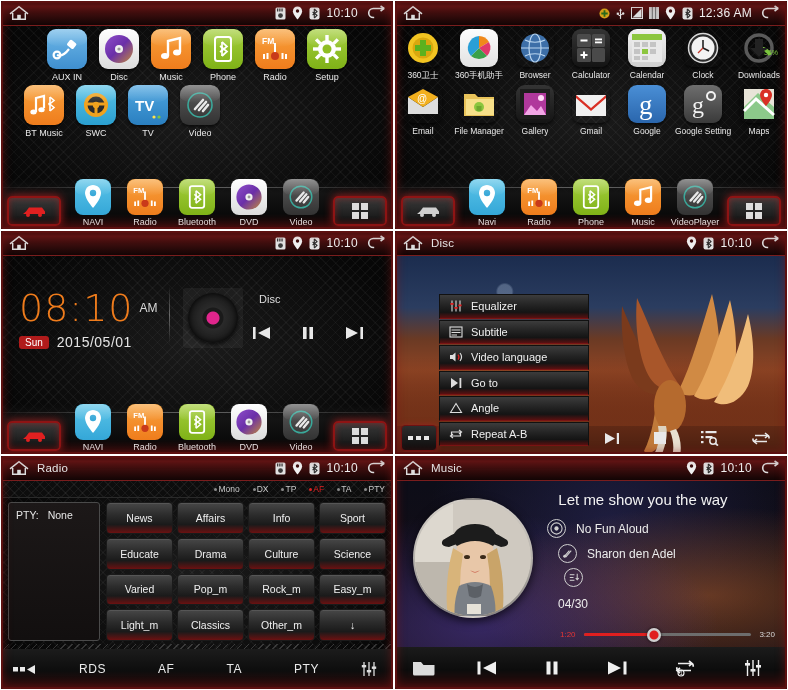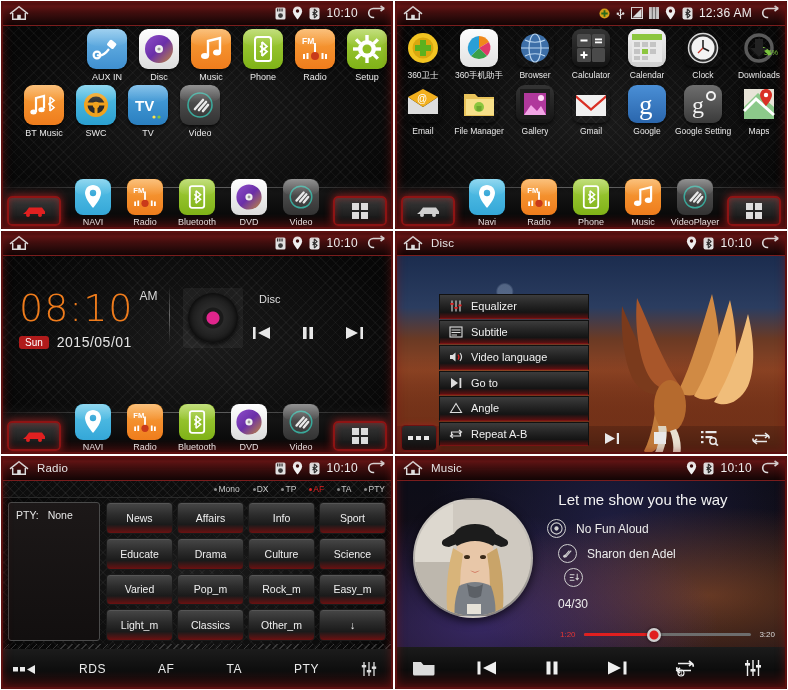--- a/index.html
+++ b/index.html
@@ -54,21 +54,21 @@
     border-radius: 2px;
     pointer-events: none; z-index: 40;
     box-shadow: inset 0 0 10px rgba(130,20,20,.55);
   }
 
   
   .apps {
     position: absolute; left: 0; right: 0; top: 28px;
     display: flex; flex-direction: column; gap: 3px;
   }
-  .app-row { display: flex; justify-content: flex-end; gap: 0; }
+  .app-row { display: flex; justify-content: center; gap: 0; }
   .app {
     width: 52px; text-align: center;
     display: flex; flex-direction: column; align-items: center;
     cursor: pointer;
   }
   .app .ic { width: 40px; height: 40px; border-radius: 9px; position: relative; overflow: hidden;
     box-shadow: 0 2px 3px rgba(0,0,0,.6); }
   .app .lbl {
     color: #e8e8e8; font-size: 9px; margin-top: 3px;
     white-space: nowrap; overflow: hidden; max-width: 52px; text-overflow: clip;
@@ -890,21 +890,21 @@
       <span class="sb-time">10:10</span>
       <span class="sb-back">
         <svg viewBox="0 0 22 16" width="20" height="16">
             <path d="M20 3 H8 a5 5 0 1 0 0 10 h1" fill="none" stroke="#ddd" stroke-width="1.8"></path>
             <path d="M20 3 L16 0.3 M20 3 L16 5.8" stroke="#ddd" stroke-width="1.8" fill="none"></path>
           </svg>
       </span>
     </div>
 
     <div class="clockwrap">
-      <div style="display:flex; align-items:flex-start;">
+      <div style="display:flex; align-items:center;">
         <span class="clock-time">08:10</span>
         <span class="clock-ampm">AM</span>
       </div>
       <div class="clock-row2">
         <span class="clock-day">Sun</span>
         <span class="clock-date">2015/05/01</span>
       </div>
     </div>
     <div class="clock-div"></div>
 

